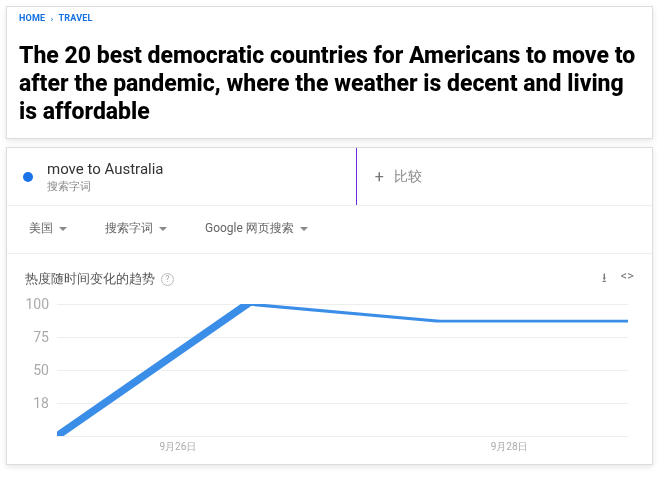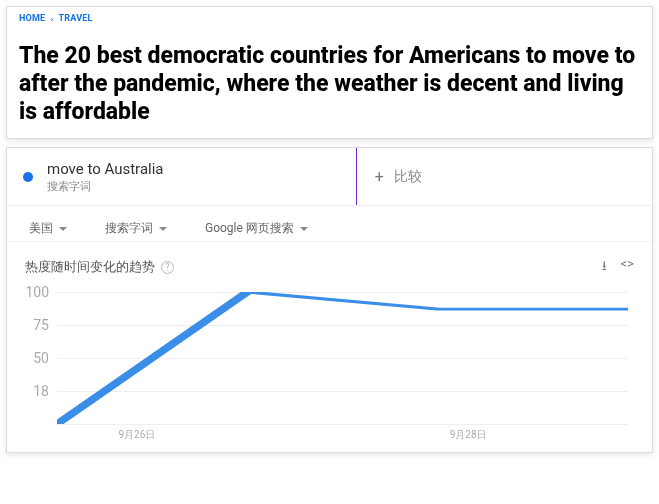--- a/index.html
+++ b/index.html
@@ -71,21 +71,21 @@
     align-items: center;
     padding: 12px 18px;
     color: #888;
     font-size: 14px;
   }
   .plus { font-size: 16px; margin-right: 10px; color: #777; }
   .filters-row {
     display: flex;
     align-items: center;
     gap: 38px;
-    padding: 14px 22px 4px 22px;
+    padding: 14px 22px 16px 22px;
     border-bottom: 1px solid #eee;
     color: #666;
     font-size: 12px;
   }
   .filter { display: flex; align-items: center; cursor: pointer; }
   .caret {
     margin-left: 6px;
     width: 0; height: 0;
     border-left: 4px solid transparent;
     border-right: 4px solid transparent;
@@ -152,20 +152,21 @@
     position: absolute;
     left: 50px; right: 24px;
     bottom: 10px;
     height: 14px;
   }
   .x-tick {
     position: absolute;
     font-size: 10px;
     color: #aaa;
     transform: translateX(-50%);
+    margin-left: 41px;
   }
   svg.line { position: absolute; left:0; top:0; width:100%; height:100%; }
   .series-line { stroke: #3b8ee8; stroke-width: 2.2; fill: none; }
 </style>
 </head>
 <body>
 
 <div class="panel article-card">
   <div class="breadcrumb">
     <span>HOME</span>

